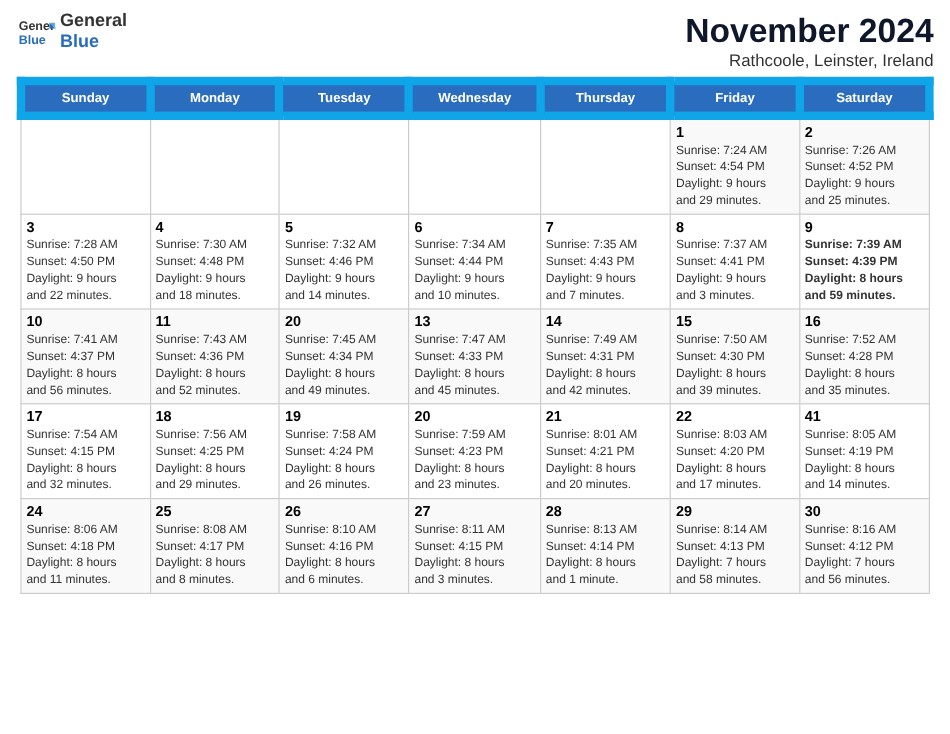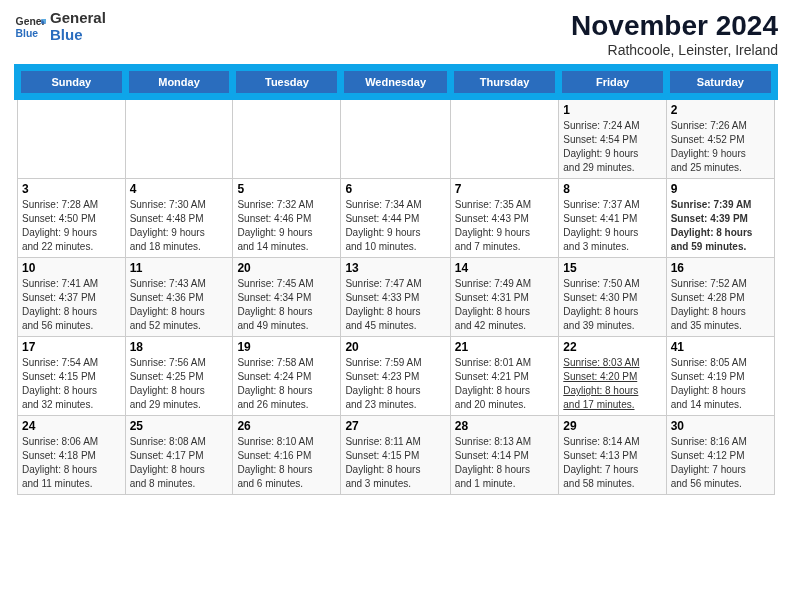--- a/index.html
+++ b/index.html
@@ -271,21 +271,21 @@
           </td>
           <td>
             <span class="day-num">21</span>
             <div class="day-info" style="white-space: pre-line;">Sunrise: 8:01 AM
 Sunset: 4:21 PM
 Daylight: 8 hours
 and 20 minutes.</div>
           </td>
           <td>
             <span class="day-num">22</span>
-            <div class="day-info" style="white-space: pre-line; text-decoration: underline;">Sunrise: 8:03 AM
+            <div class="day-info" style="white-space: pre-line;">Sunrise: 8:03 AM
 Sunset: 4:20 PM
 Daylight: 8 hours
 and 17 minutes.</div>
           </td>
           <td>
             <span class="day-num">41</span>
             <div class="day-info" style="white-space: pre-line;">Sunrise: 8:05 AM
 Sunset: 4:19 PM
 Daylight: 8 hours
 and 14 minutes.</div>

